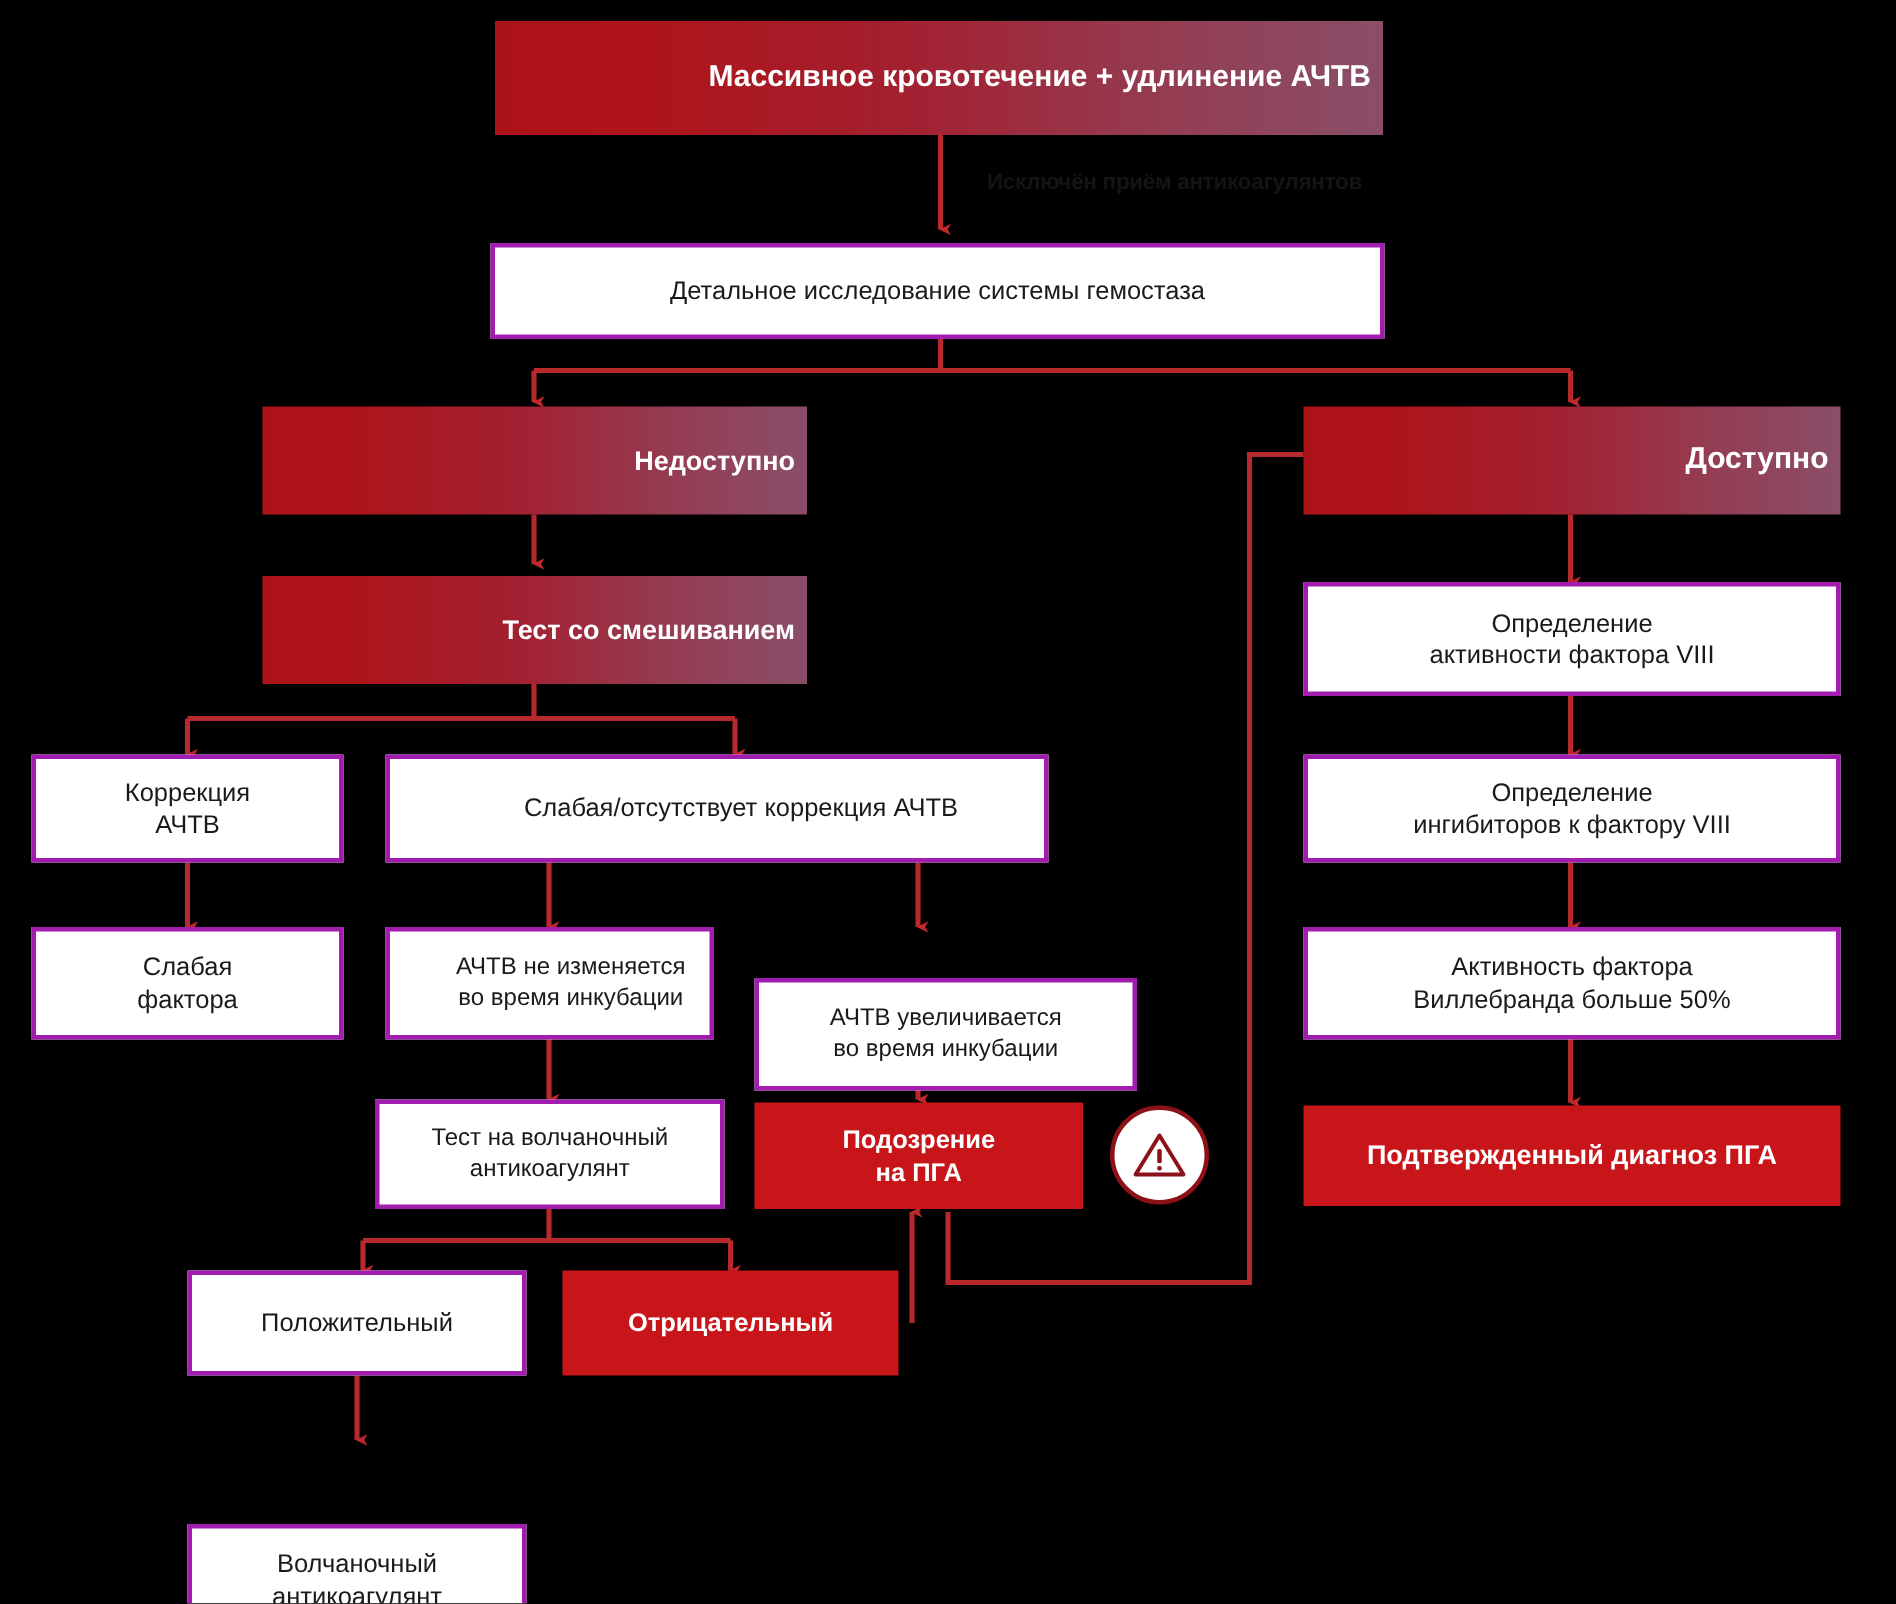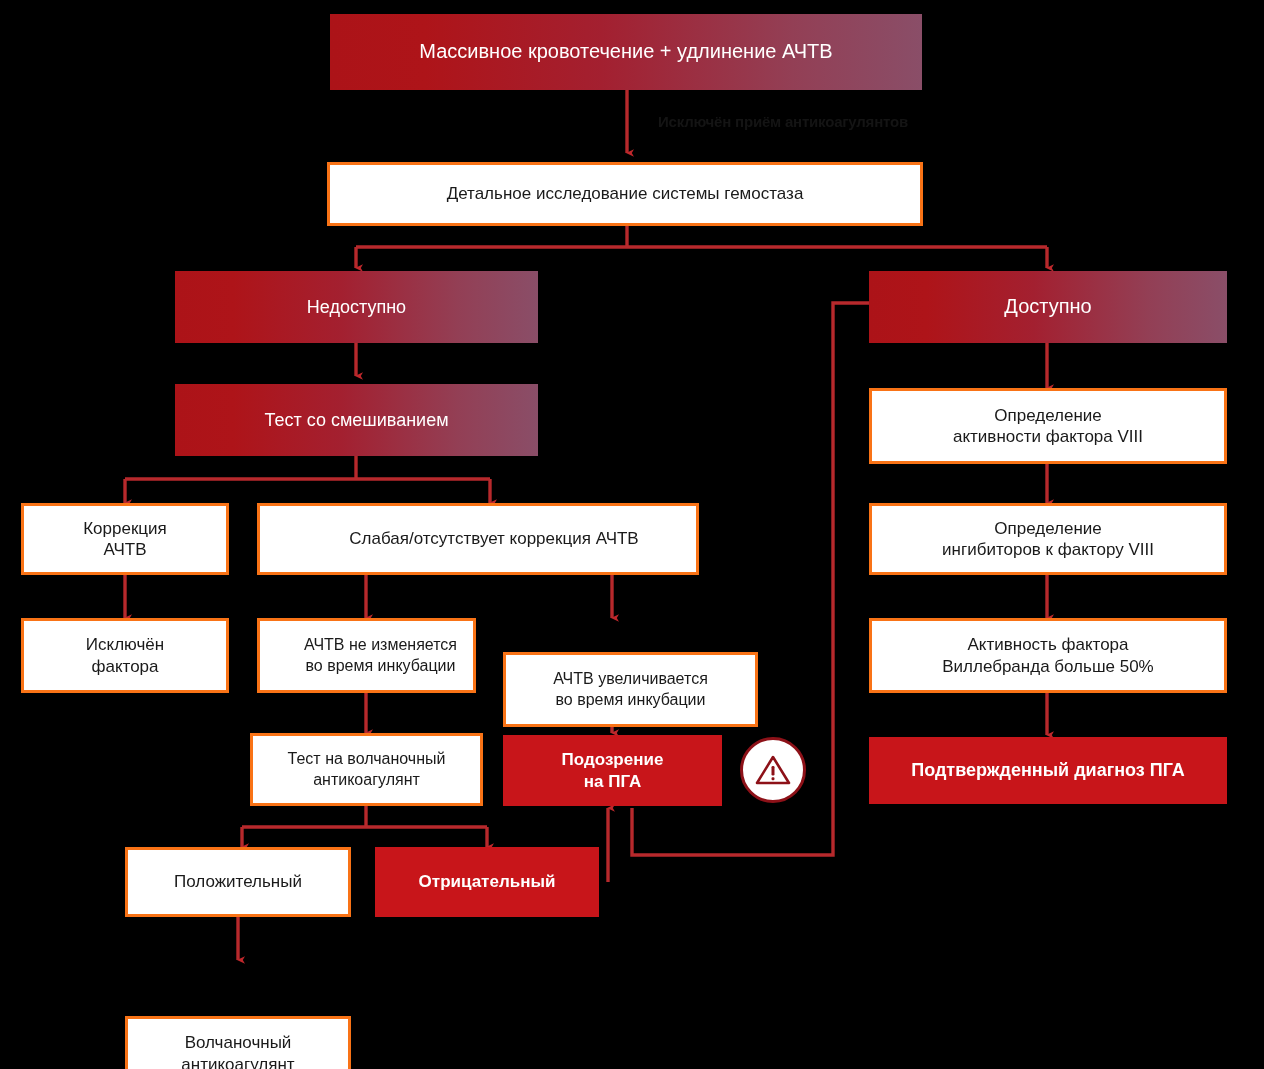--- a/index.html
+++ b/index.html
@@ -35,31 +35,32 @@
     z-index: 3;
   }
   .node .lines {
     width: 100%;
     padding: 0 8px;
     box-sizing: border-box;
   }
   
   .node.plain {
     background: #ffffff;
-    border: 3px solid #f97316;
+    border: 3px solid #a21caf;
     color: #1a1a1a;
     font-size: 17px;
   }
   .node.plain.small { font-size: 16px; }
   
   .node.grad {
     background: linear-gradient(90deg, #ac1318 0%, #ae1419 16%, #a32030 46%, #933f55 78%, #8a4e68 100%);
     color: #ffffff;
-    font-weight: normal;
+    font-weight: bold;
     border: none;
+    text-align: right;
   }
   
   .node.solid {
     background: #c8151a;
     color: #ffffff;
     font-weight: bold;
     border: none;
   }
   .bold { font-weight: normal; }
   .edge-label {
@@ -172,21 +173,21 @@
       <span>АЧТВ</span>
     </div>
   </div>
 
   <div class="node plain" style="left:257px; top:503px; width:442px; height:72px;padding-left:32px;">
     <div class="lines"><span>Слабая/отсутствует коррекция АЧТВ</span></div>
   </div>
 
   <div class="node plain" style="left:21px; top:618px; width:208px; height:75px;">
     <div class="lines">
-      <span>Исключён</span><br>
+      <span>Слабая</span><br>
       <span>фактора</span>
     </div>
   </div>
 
   <div class="node plain small" style="left:257px; top:618px; width:219px; height:75px;padding-left:28px;">
     <div class="lines">
       <span class="bold">АЧТВ не изменяется</span><br>
       <span>во время инкубации</span>
     </div>
   </div>

